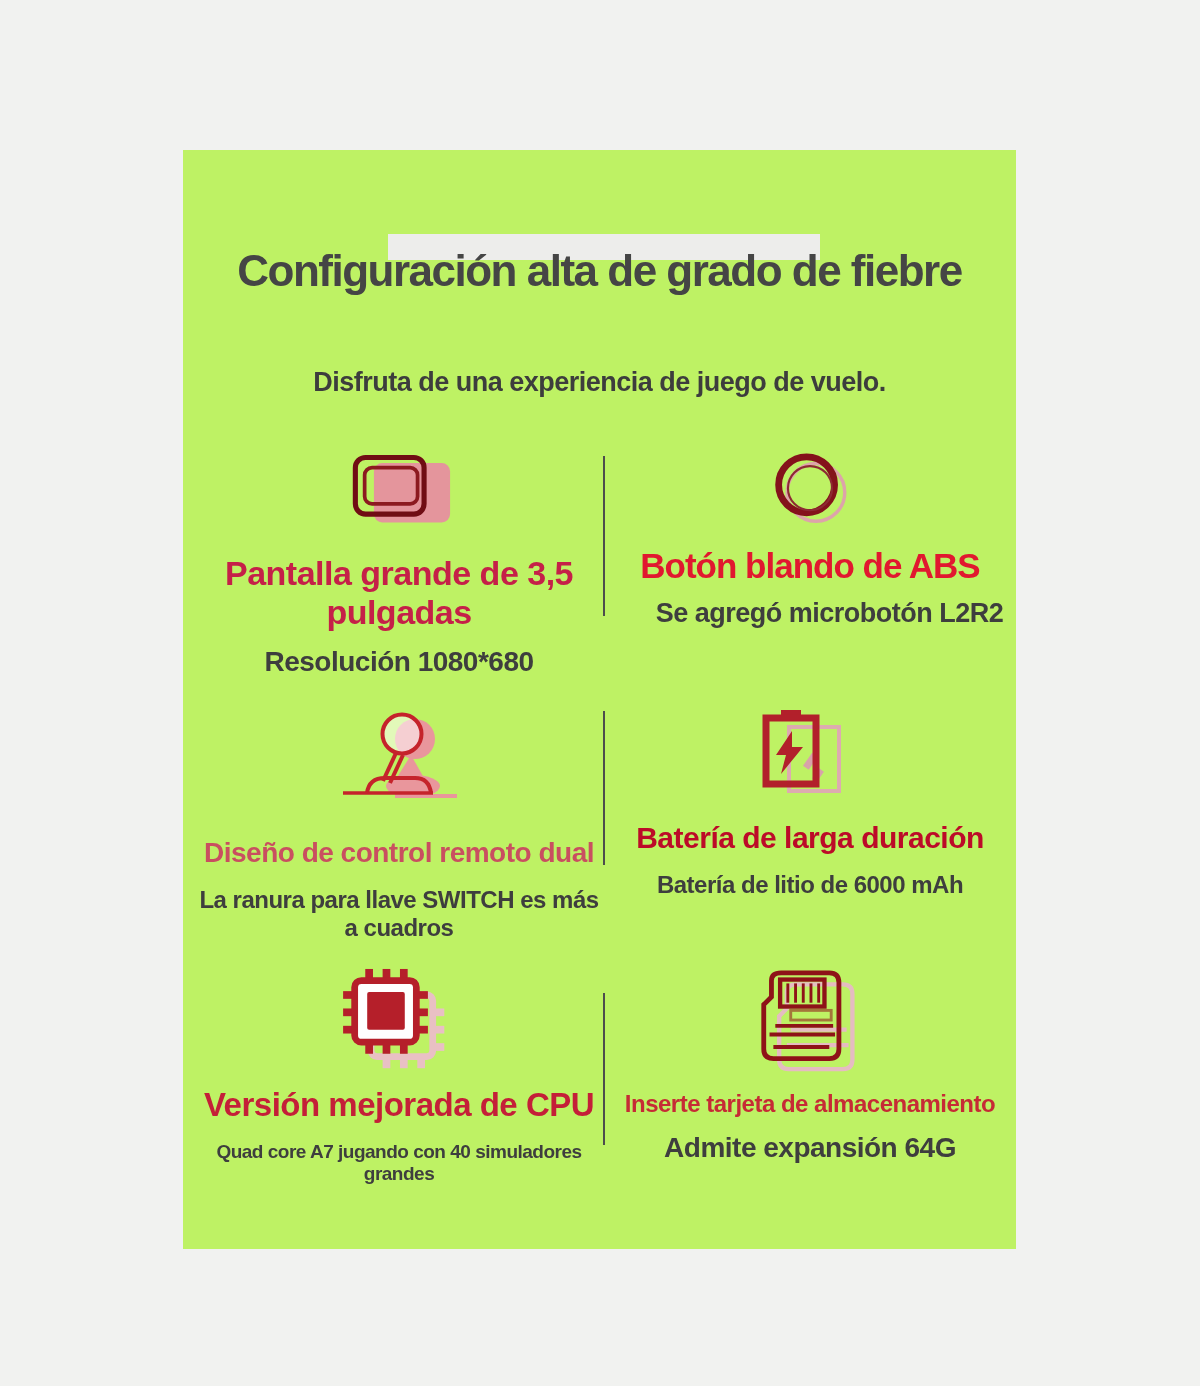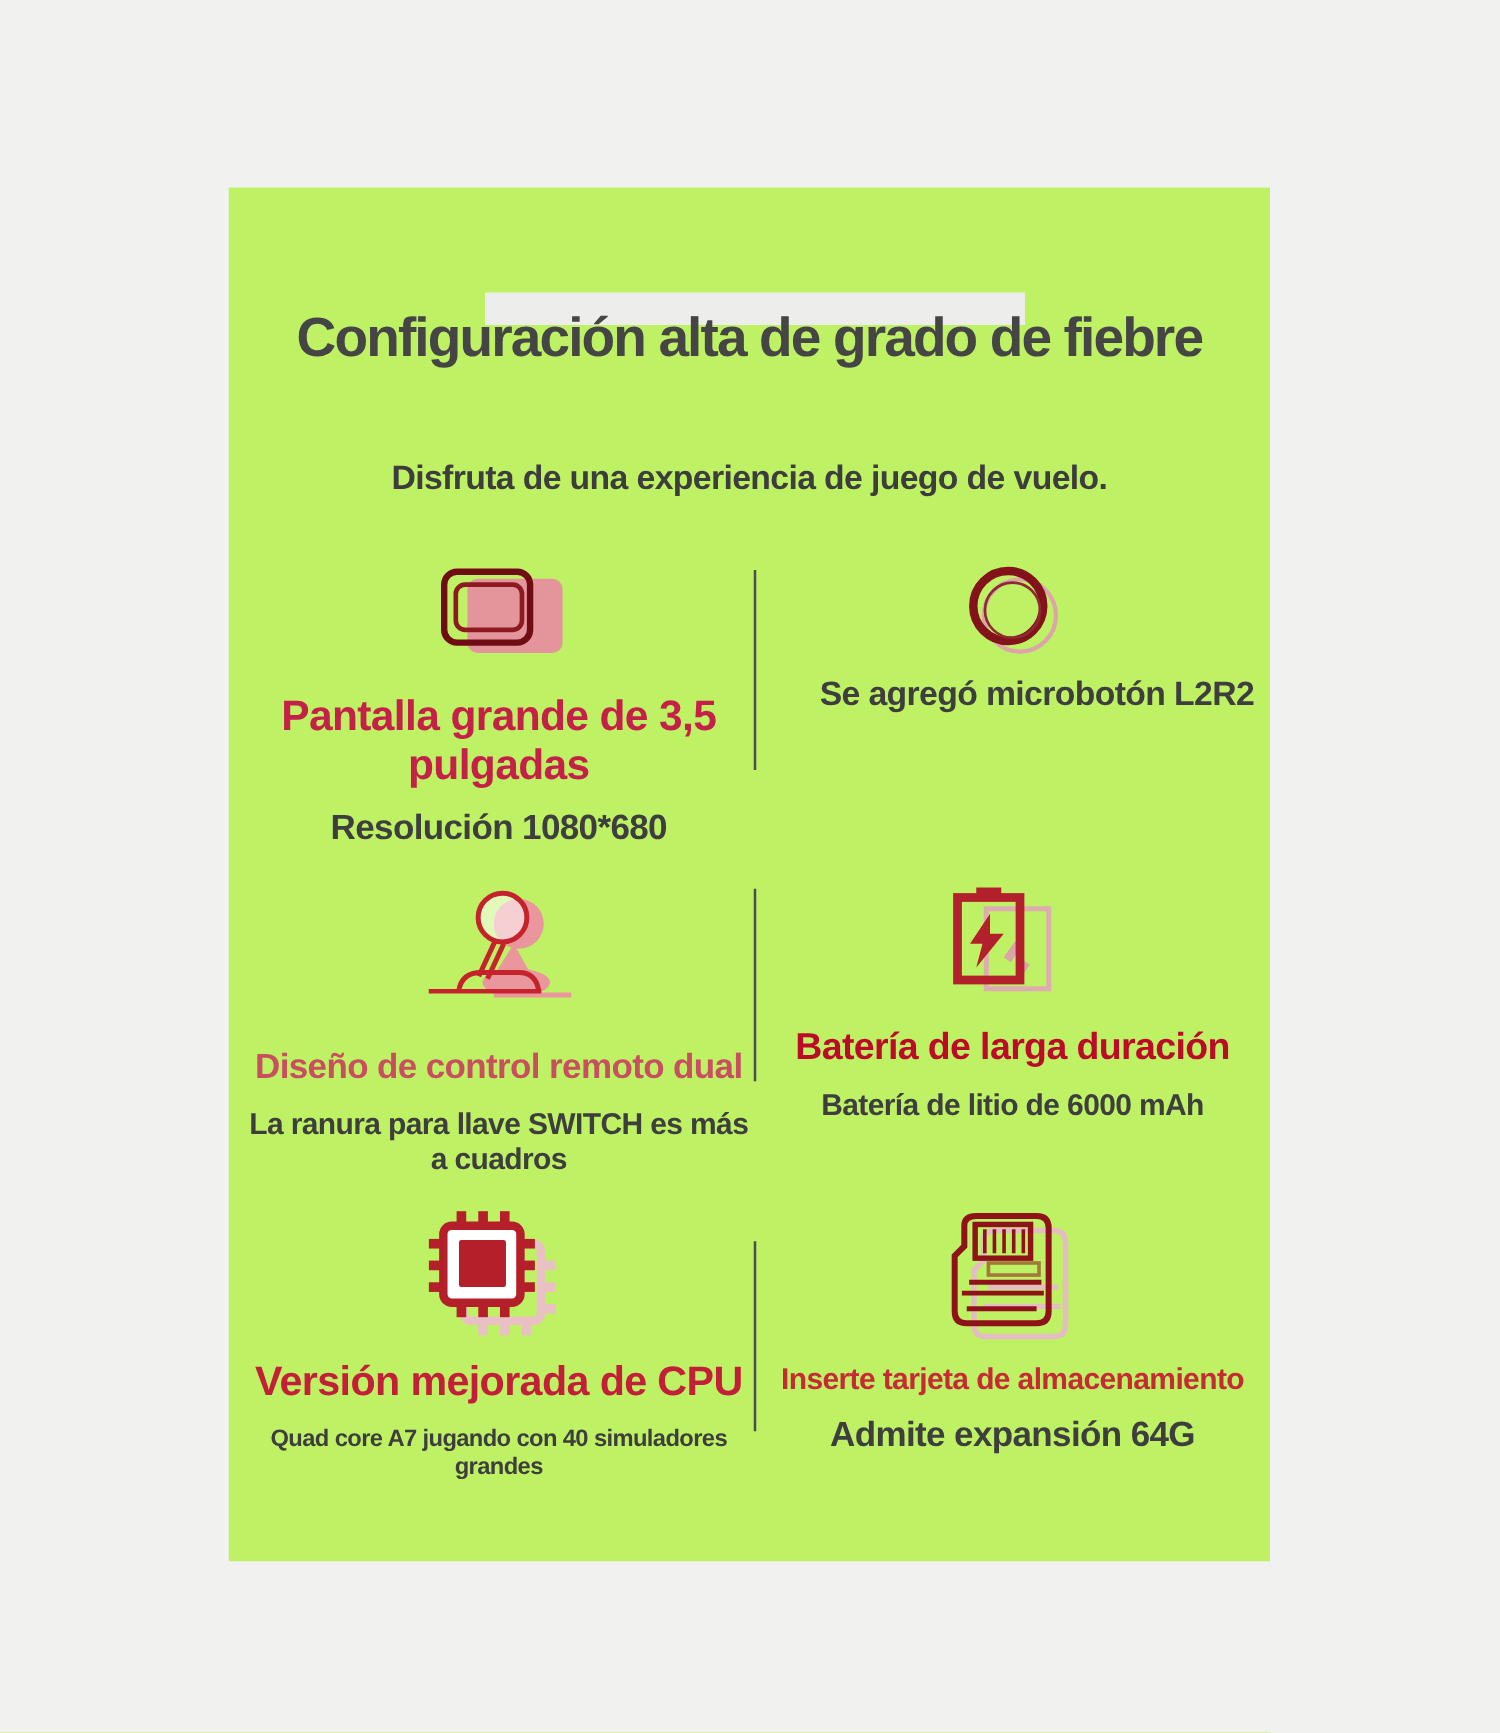--- a/index.html
+++ b/index.html
@@ -108,20 +108,21 @@
   </div>
 
   <div class="cell col-right row-1 cell-button">
     <div class="icon-box">
       <svg width="102" height="78" viewBox="0 0 102 92">
         <circle cx="58" cy="50" r="34" fill="none" stroke="#dda4aa" stroke-width="4"></circle>
         <circle cx="47" cy="41" r="33" fill="none" stroke="#84121b" stroke-width="8"></circle>
         <circle cx="51" cy="45" r="26" fill="none" stroke="#8d2a33" stroke-width="2.5"></circle>
       </svg>
     </div>
+    <div class="headline" style="color: rgb(225, 24, 47);">Botón blando de ABS</div>
     <div class="desc">Se agregó microbotón L2R2</div>
   </div>
 
   <div class="cell col-left row-2 cell-joystick">
     <div class="icon-box">
       <svg width="132" height="100" viewBox="0 0 132 100">
         <g fill="#e9969c">
           <circle cx="82" cy="34" r="20"></circle>
           <polygon points="78,50 95,80 58,82"></polygon>
           <ellipse cx="80" cy="81" rx="27" ry="11"></ellipse>

